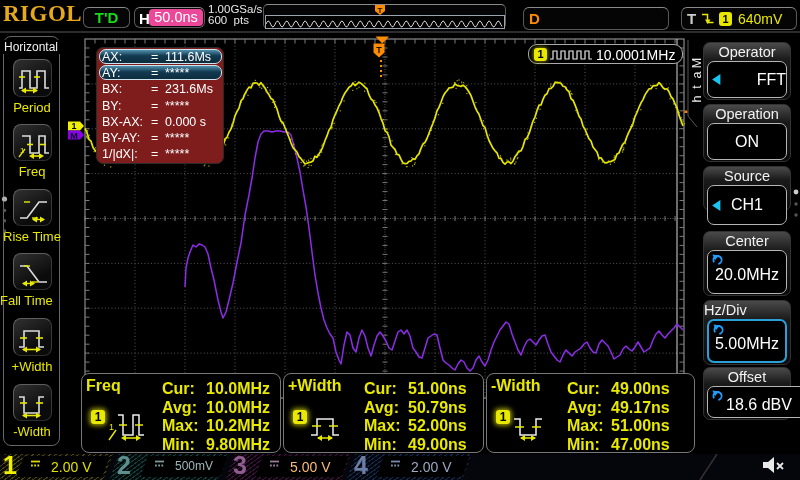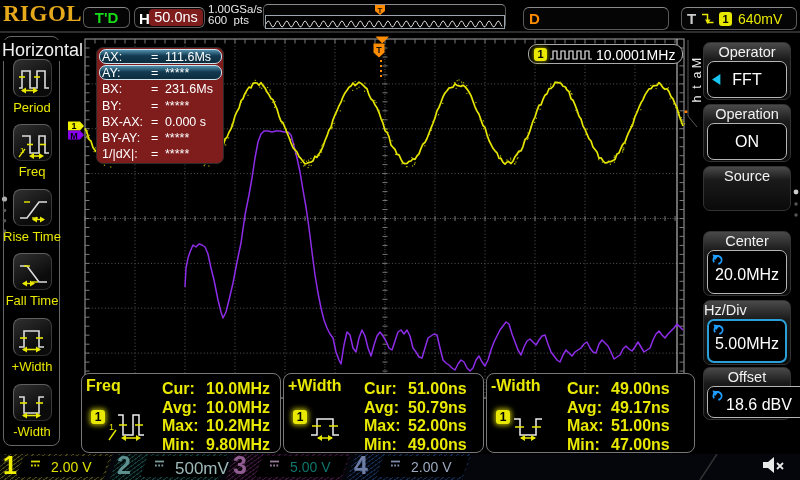--- a/index.html
+++ b/index.html
@@ -552,21 +552,21 @@
       <rect x="380" y="70" width="2" height="2"></rect>
       <rect x="380" y="75" width="2" height="2"></rect>
     </g>
 <path d="M688,40 V116 L697,127" stroke="#555" stroke-width="1" fill="none"></path>
 </svg>
 
 <div class="abs" style="left:3px;top:1px;width:80px;height:26px;font-family:'Liberation Serif',serif;font-weight:bold;font-size:23px;color:#e7a91c;letter-spacing:0.5px">RIGOL</div>
 <div class="box" style="left:83px;top:7px;width:47px;height:20.5px;text-align:center;line-height:19px;font-size:15px;font-weight:bold;color:#16dd16">T'D</div>
 <div class="box" style="left:134px;top:7px;width:71px;height:20.5px">
   <span class="abs" style="left:4px;top:2px;font-size:15px;font-weight:bold;color:#fff">H</span>
-  <div class="abs" style="left:14px;top:1px;width:54px;height:16.5px;background:#7f1d1d;border-radius:4px;color:#fff;font-size:14.5px;text-align:center;line-height:17px">50.0ns</div>
+  <div class="abs" style="left:14px;top:1px;width:54px;height:16.5px;background:#ec4899;border-radius:4px;color:#fff;font-size:14.5px;text-align:center;line-height:17px">50.0ns</div>
 </div>
 <div class="abs" style="left:208px;top:4px;font-size:11.5px;color:#e8e8e8;line-height:11px">1.00GSa/s<br>600&nbsp;&nbsp;pts</div>
 <div class="box" style="left:263px;top:4px;width:243px;height:25px;border-radius:5px"></div>
 <div class="abs" style="left:265px;top:15px;width:240px;height:14px;border:1px solid #9aa5b0;background:#000">
   <svg width="238" height="12" viewBox="267 15.5 238 12">
       <path d="M267.0,21.5 L268.0,19.6 L269.0,18.6 L270.0,18.8 L271.0,20.3 L272.0,22.3 L273.0,24.0 L274.0,24.5 L275.0,23.7 L276.0,21.9 L277.0,19.9 L278.0,18.7 L279.0,18.7 L280.0,19.9 L281.0,21.9 L282.0,23.7 L283.0,24.5 L284.0,24.0 L285.0,22.3 L286.0,20.3 L287.0,18.8 L288.0,18.6 L289.0,19.6 L290.0,21.5 L291.0,23.4 L292.0,24.4 L293.0,24.2 L294.0,22.7 L295.0,20.7 L296.0,19.0 L297.0,18.5 L298.0,19.3 L299.0,21.1 L300.0,23.1 L301.0,24.3 L302.0,24.3 L303.0,23.1 L304.0,21.1 L305.0,19.3 L306.0,18.5 L307.0,19.0 L308.0,20.7 L309.0,22.7 L310.0,24.2 L311.0,24.4 L312.0,23.4 L313.0,21.5 L314.0,19.6 L315.0,18.6 L316.0,18.8 L317.0,20.3 L318.0,22.3 L319.0,24.0 L320.0,24.5 L321.0,23.7 L322.0,21.9 L323.0,19.9 L324.0,18.7 L325.0,18.7 L326.0,19.9 L327.0,21.9 L328.0,23.7 L329.0,24.5 L330.0,24.0 L331.0,22.3 L332.0,20.3 L333.0,18.8 L334.0,18.6 L335.0,19.6 L336.0,21.5 L337.0,23.4 L338.0,24.4 L339.0,24.2 L340.0,22.7 L341.0,20.7 L342.0,19.0 L343.0,18.5 L344.0,19.3 L345.0,21.1 L346.0,23.1 L347.0,24.3 L348.0,24.3 L349.0,23.1 L350.0,21.1 L351.0,19.3 L352.0,18.5 L353.0,19.0 L354.0,20.7 L355.0,22.7 L356.0,24.2 L357.0,24.4 L358.0,23.4 L359.0,21.5 L360.0,19.6 L361.0,18.6 L362.0,18.8 L363.0,20.3 L364.0,22.3 L365.0,24.0 L366.0,24.5 L367.0,23.7 L368.0,21.9 L369.0,19.9 L370.0,18.7 L371.0,18.7 L372.0,19.9 L373.0,21.9 L374.0,23.7 L375.0,24.5 L376.0,24.0 L377.0,22.3 L378.0,20.3 L379.0,18.8 L380.0,18.6 L381.0,19.6 L382.0,21.5 L383.0,23.4 L384.0,24.4 L385.0,24.2 L386.0,22.7 L387.0,20.7 L388.0,19.0 L389.0,18.5 L390.0,19.3 L391.0,21.1 L392.0,23.1 L393.0,24.3 L394.0,24.3 L395.0,23.1 L396.0,21.1 L397.0,19.3 L398.0,18.5 L399.0,19.0 L400.0,20.7 L401.0,22.7 L402.0,24.2 L403.0,24.4 L404.0,23.4 L405.0,21.5 L406.0,19.6 L407.0,18.6 L408.0,18.8 L409.0,20.3 L410.0,22.3 L411.0,24.0 L412.0,24.5 L413.0,23.7 L414.0,21.9 L415.0,19.9 L416.0,18.7 L417.0,18.7 L418.0,19.9 L419.0,21.9 L420.0,23.7 L421.0,24.5 L422.0,24.0 L423.0,22.3 L424.0,20.3 L425.0,18.8 L426.0,18.6 L427.0,19.6 L428.0,21.5 L429.0,23.4 L430.0,24.4 L431.0,24.2 L432.0,22.7 L433.0,20.7 L434.0,19.0 L435.0,18.5 L436.0,19.3 L437.0,21.1 L438.0,23.1 L439.0,24.3 L440.0,24.3 L441.0,23.1 L442.0,21.1 L443.0,19.3 L444.0,18.5 L445.0,19.0 L446.0,20.7 L447.0,22.7 L448.0,24.2 L449.0,24.4 L450.0,23.4 L451.0,21.5 L452.0,19.6 L453.0,18.6 L454.0,18.8 L455.0,20.3 L456.0,22.3 L457.0,24.0 L458.0,24.5 L459.0,23.7 L460.0,21.9 L461.0,19.9 L462.0,18.7 L463.0,18.7 L464.0,19.9 L465.0,21.9 L466.0,23.7 L467.0,24.5 L468.0,24.0 L469.0,22.3 L470.0,20.3 L471.0,18.8 L472.0,18.6 L473.0,19.6 L474.0,21.5 L475.0,23.4 L476.0,24.4 L477.0,24.2 L478.0,22.7 L479.0,20.7 L480.0,19.0 L481.0,18.5 L482.0,19.3 L483.0,21.1 L484.0,23.1 L485.0,24.3 L486.0,24.3 L487.0,23.1 L488.0,21.1 L489.0,19.3 L490.0,18.5 L491.0,19.0 L492.0,20.7 L493.0,22.7 L494.0,24.2 L495.0,24.4 L496.0,23.4 L497.0,21.5 L498.0,19.6 L499.0,18.6 L500.0,18.8 L501.0,20.3 L502.0,22.3 L503.0,24.0" fill="none" stroke="#e0e0e0" stroke-width="1"></path>
     </svg>
 </div>
 <svg class="abs" style="left:373px;top:4px" width="14" height="12" viewBox="0 0 14 12">
     <path d="M2,1 h10 v6 l-5,4 l-5,-4 z" fill="#ff8c00"></path>
@@ -579,21 +579,21 @@
   <span class="abs" style="left:5px;top:2px;font-size:15px;font-weight:bold;color:#ccc">T</span>
   <svg class="abs" style="left:19px;top:3px" width="16" height="16" viewBox="0 0 16 16">
       <path d="M1,3.5 h5.5 v8 h6" stroke="#e8e800" stroke-width="1.5" fill="none"></path>
       <path d="M4,8.5 L6.75,13 L9.5,8.5 z" fill="#e8e800"></path>
     </svg>
   <span class="abs" style="left:37px;top:4px;width:13px;height:14px;background:#e8e800;border-radius:3px;color:#000;font-size:11px;font-weight:bold;text-align:center;line-height:14px">1</span>
   <span class="abs" style="left:56px;top:3px;font-size:14px;color:#e8e800">640mV</span>
 </div>
 
 <div class="abs" style="left:3px;top:36px;width:57px;height:410px;border:1px solid #666;border-radius:8px"></div>
-<div class="abs" style="left:2px;top:40px;width:58px;text-align:center;background:#000;font-size:18px;color:#f0f0f0">Horizontal</div>
+<div class="abs" style="left:2px;top:40px;width:58px;text-align:center;background:#000;font-size:12px;color:#f0f0f0">Horizontal</div>
 <div class="abs" style="left:12.5px;top:59px;width:39px;height:37.5px;border-radius:8px;background:linear-gradient(150deg,#303030,#0b0b0b 70%);border:1px solid #5f5f5f;border-bottom-color:#2e2e2e;border-right-color:#3a3a3a">
     <svg style="position:absolute;left:2px;top:3px" width="33" height="31" viewBox="0 0 33 31">
       <path d="M3,25 h3 v-17 h8 v17 h7 v-17 h8 v17 h4" stroke="#ddd" stroke-width="1.6" fill="none"></path>
       <g stroke="#e8e800" stroke-width="1.6">
         <line x1="3" y1="14" x2="9" y2="14"></line>
         <line x1="18" y1="14" x2="24" y2="14"></line>
         <line x1="6" y1="27.5" x2="21" y2="27.5"></line>
       </g>
       <path d="M5,27.5 l5,-3 v6 z M22,27.5 l-5,-3 v6 z" fill="#e8e800"></path>
     </svg>
@@ -629,21 +629,21 @@
     <svg style="position:absolute;left:2px;top:3px" width="33" height="31" viewBox="0 0 33 31">
       <path d="M4,9 h7 l12,16 h8" stroke="#ddd" stroke-width="1.6" fill="none"></path>
       <g stroke="#e8e800" stroke-width="1.4">
         <line x1="8" y1="9" x2="14" y2="9"></line>
         <line x1="16" y1="25" x2="22" y2="25"></line>
         <line x1="7" y1="26.5" x2="18" y2="26.5"></line>
       </g>
       <path d="M6,26.5 l5,-3 v6 z M19,26.5 l-5,-3 v6 z" fill="#e8e800"></path>
     </svg>
   </div>
-<div class="abs" style="left:0px;top:293.0px;width:64px;text-align:center;font-size:13px;color:#e8e800">Fall Time</div>
+<div class="abs" style="left:0px;top:293.0px;width:64px;font-size:13px;color:#e8e800">Fall Time</div>
 <div class="abs" style="left:12.5px;top:318px;width:39px;height:37.5px;border-radius:8px;background:linear-gradient(150deg,#303030,#0b0b0b 70%);border:1px solid #5f5f5f;border-bottom-color:#2e2e2e;border-right-color:#3a3a3a">
     <svg style="position:absolute;left:2px;top:3px" width="33" height="31" viewBox="0 0 33 31">
       <path d="M3,25 h5 v-16 h15 v16 h5" stroke="#ddd" stroke-width="1.6" fill="none"></path>
       <g stroke="#e8e800" stroke-width="1.6">
         <line x1="4" y1="16" x2="11" y2="16"></line>
         <line x1="20" y1="16" x2="27" y2="16"></line>
         <line x1="7" y1="27.5" x2="24" y2="27.5"></line>
       </g>
       <path d="M6,27.5 l5,-3 v6 z M25,27.5 l-5,-3 v6 z" fill="#e8e800"></path>
     </svg>
@@ -775,31 +775,37 @@
     <span style="display:block;height:12px;transform:rotate(-90deg)">a</span>
     <span style="display:block;height:12px;transform:rotate(-90deg)">t</span>
     <span style="display:block;height:12px;transform:rotate(-90deg)">h</span>
   </div>
 <div class="abs" style="left:703px;top:42px;width:88px;height:58px;background:linear-gradient(#4a4a4a,#1a1a1a 30%,#0a0a0a);border-radius:7px;border:1px solid #333">
     <div class="abs" style="left:0;top:1px;width:100%;text-align:center;font-size:14.5px;color:#f2f2f2">Operator</div>
     <div class="abs" style="left:3px;top:18px;width:80px;height:37px;background:#000;border:1px solid #b5b5b5;border-radius:7px">
       <svg class="abs" style="left:4px;top:50%;margin-top:-5.5px" width="8.5" height="11" viewBox="0 0 9 12">
         <path d="M9,0 L0,6 L9,12 z" fill="#19c5f0"></path>
       </svg>
-      <div class="abs" style="left:0;top:50%;margin-top:-9px;width:100%;text-align:center;font-size:16px;color:#fff">FFT</div>
+      <div class="abs" style="left:0;top:50%;margin-top:-9px;width:100%;text-align:right;font-size:16px;color:#fff">FFT</div>
     </div>
   </div>
 <div class="abs" style="left:703px;top:104px;width:88px;height:58px;background:linear-gradient(#4a4a4a,#1a1a1a 30%,#0a0a0a);border-radius:7px;border:1px solid #333">
     <div class="abs" style="left:0;top:1px;width:100%;text-align:center;font-size:14.5px;color:#f2f2f2">Operation</div>
     <div class="abs" style="left:3px;top:18px;width:80px;height:37px;background:#000;border:1px solid #b5b5b5;border-radius:7px">
       <div class="abs" style="left:0;top:50%;margin-top:-9px;width:100%;text-align:center;font-size:16px;color:#fff">ON</div>
     </div>
   </div>
 <div class="abs" style="left:703px;top:166px;width:88px;height:45px;background:linear-gradient(#4a4a4a,#1a1a1a 30%,#0a0a0a);border-radius:7px;border:1px solid #333">
     <div class="abs" style="left:0;top:1px;width:100%;text-align:center;font-size:14.5px;color:#f2f2f2">Source</div>
+    <div class="abs" style="left:3px;top:18px;width:80px;height:40px;background:#000;border:1px solid #b5b5b5;border-radius:7px">
+      <svg class="abs" style="left:4px;top:50%;margin-top:-5.5px" width="8.5" height="11" viewBox="0 0 9 12">
+        <path d="M9,0 L0,6 L9,12 z" fill="#19c5f0"></path>
+      </svg>
+      <div class="abs" style="left:0;top:50%;margin-top:-9px;width:100%;text-align:center;font-size:16px;color:#fff">CH1</div>
+    </div>
   </div>
 <div class="abs" style="left:703px;top:231px;width:88px;height:65px;background:linear-gradient(#4a4a4a,#1a1a1a 30%,#0a0a0a);border-radius:7px;border:1px solid #333">
     <div class="abs" style="left:0;top:1px;width:100%;text-align:center;font-size:14.5px;color:#f2f2f2">Center</div>
     <div class="abs" style="left:3px;top:18px;width:80px;height:44px;background:#000;border:1px solid #b5b5b5;border-radius:7px">
       <svg class="abs" style="left:3px;top:2px" width="13" height="13" viewBox="0 0 14 14">
         <circle cx="7" cy="7.5" r="4.4" fill="none" stroke="#1e9fff" stroke-width="2" stroke-dasharray="22 6" transform="rotate(145 7 7.5)"></circle>
         <path d="M1.6,1.6 L8.6,2.6 L4.2,7.8 z" fill="#1e9fff"></path>
       </svg>
       <div class="abs" style="left:0;top:50%;margin-top:-6px;width:100%;text-align:center;font-size:16px;color:#fff">20.0MHz</div>
     </div>
@@ -839,29 +845,29 @@
       <line x1="1" y1="5.5" x2="10" y2="5.5" stroke="#d8d800" stroke-width="1.8" stroke-dasharray="1.8 1.4"></line>
     </svg>
     <span class="abs" style="left:51px;top:4.5px;font-size:14px;color:#e0e000">2.00 V</span>
     <div class="abs" style="left:114px;top:0;width:110px;height:26px;background:repeating-linear-gradient(135deg,#163c3c 0px,#163c3c 1.2px,#030a0a 1.2px,#030a0a 4px);transform:skewX(-20deg)"></div>
     <span class="abs" style="left:117px;top:-3px;font-size:25px;font-weight:bold;color:#5d8f8f">2</span>
     <div class="abs" style="left:144px;top:2px;width:80px;height:21px;background:#000;transform:skewX(-20deg);border-radius:2px"></div>
     <svg class="abs" style="left:154px;top:6px" width="12" height="8" viewBox="0 0 12 8">
       <line x1="1" y1="1.5" x2="10" y2="1.5" stroke="#7a9a9a" stroke-width="1.8"></line>
       <line x1="1" y1="5.5" x2="10" y2="5.5" stroke="#7a9a9a" stroke-width="1.8" stroke-dasharray="1.8 1.4"></line>
     </svg>
-    <span class="abs" style="left:175px;top:4.5px;font-size:17px;color:#9fb8b8">500mV</span>
+    <span class="abs" style="left:175px;top:4.5px;font-size:12px;color:#9fb8b8">500mV</span>
     <div class="abs" style="left:230px;top:0;width:116px;height:26px;background:repeating-linear-gradient(135deg,#381638 0px,#381638 1.2px,#0a030a 1.2px,#0a030a 4px);transform:skewX(-20deg)"></div>
     <span class="abs" style="left:233px;top:-3px;font-size:25px;font-weight:bold;color:#8f5d8f">3</span>
     <div class="abs" style="left:259px;top:2px;width:86px;height:21px;background:#000;transform:skewX(-20deg);border-radius:2px"></div>
     <svg class="abs" style="left:269px;top:6px" width="12" height="8" viewBox="0 0 12 8">
       <line x1="1" y1="1.5" x2="10" y2="1.5" stroke="#9a7a9a" stroke-width="1.8"></line>
       <line x1="1" y1="5.5" x2="10" y2="5.5" stroke="#9a7a9a" stroke-width="1.8" stroke-dasharray="1.8 1.4"></line>
     </svg>
-    <span class="abs" style="left:290px;top:4.5px;font-size:14px;color:#0f766e">5.00 V</span>
+    <span class="abs" style="left:290px;top:4.5px;font-size:14px;color:#fdba74">5.00 V</span>
     <div class="abs" style="left:351px;top:0;width:116px;height:26px;background:repeating-linear-gradient(135deg,#152a4a 0px,#152a4a 1.2px,#03060c 1.2px,#03060c 4px);transform:skewX(-20deg)"></div>
     <span class="abs" style="left:354px;top:-3px;font-size:25px;font-weight:bold;color:#6d7da5">4</span>
     <div class="abs" style="left:380px;top:2px;width:86px;height:21px;background:#000;transform:skewX(-20deg);border-radius:2px"></div>
     <svg class="abs" style="left:390px;top:6px" width="12" height="8" viewBox="0 0 12 8">
       <line x1="1" y1="1.5" x2="10" y2="1.5" stroke="#7a8aaa" stroke-width="1.8"></line>
       <line x1="1" y1="5.5" x2="10" y2="5.5" stroke="#7a8aaa" stroke-width="1.8" stroke-dasharray="1.8 1.4"></line>
     </svg>
     <span class="abs" style="left:411px;top:4.5px;font-size:14px;color:#9aa8c0">2.00 V</span>
     <svg class="abs" style="left:695px;top:0" width="105" height="26" viewBox="0 0 105 26">
       <path d="M5,26 L22,0" stroke="#333" stroke-width="1.5" fill="none"></path>

